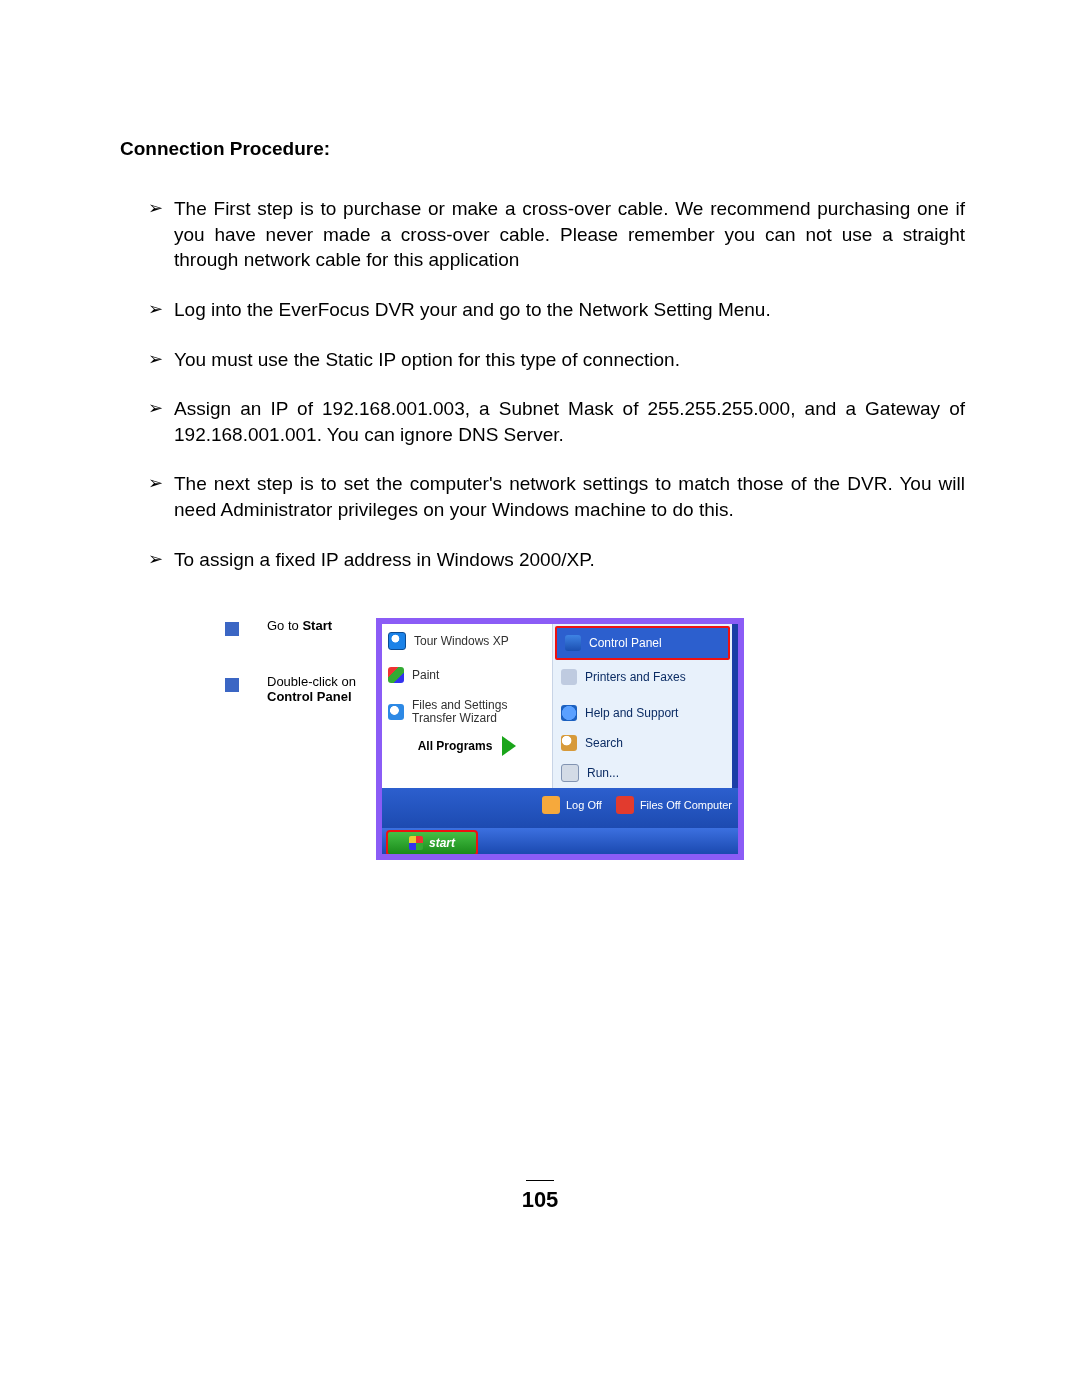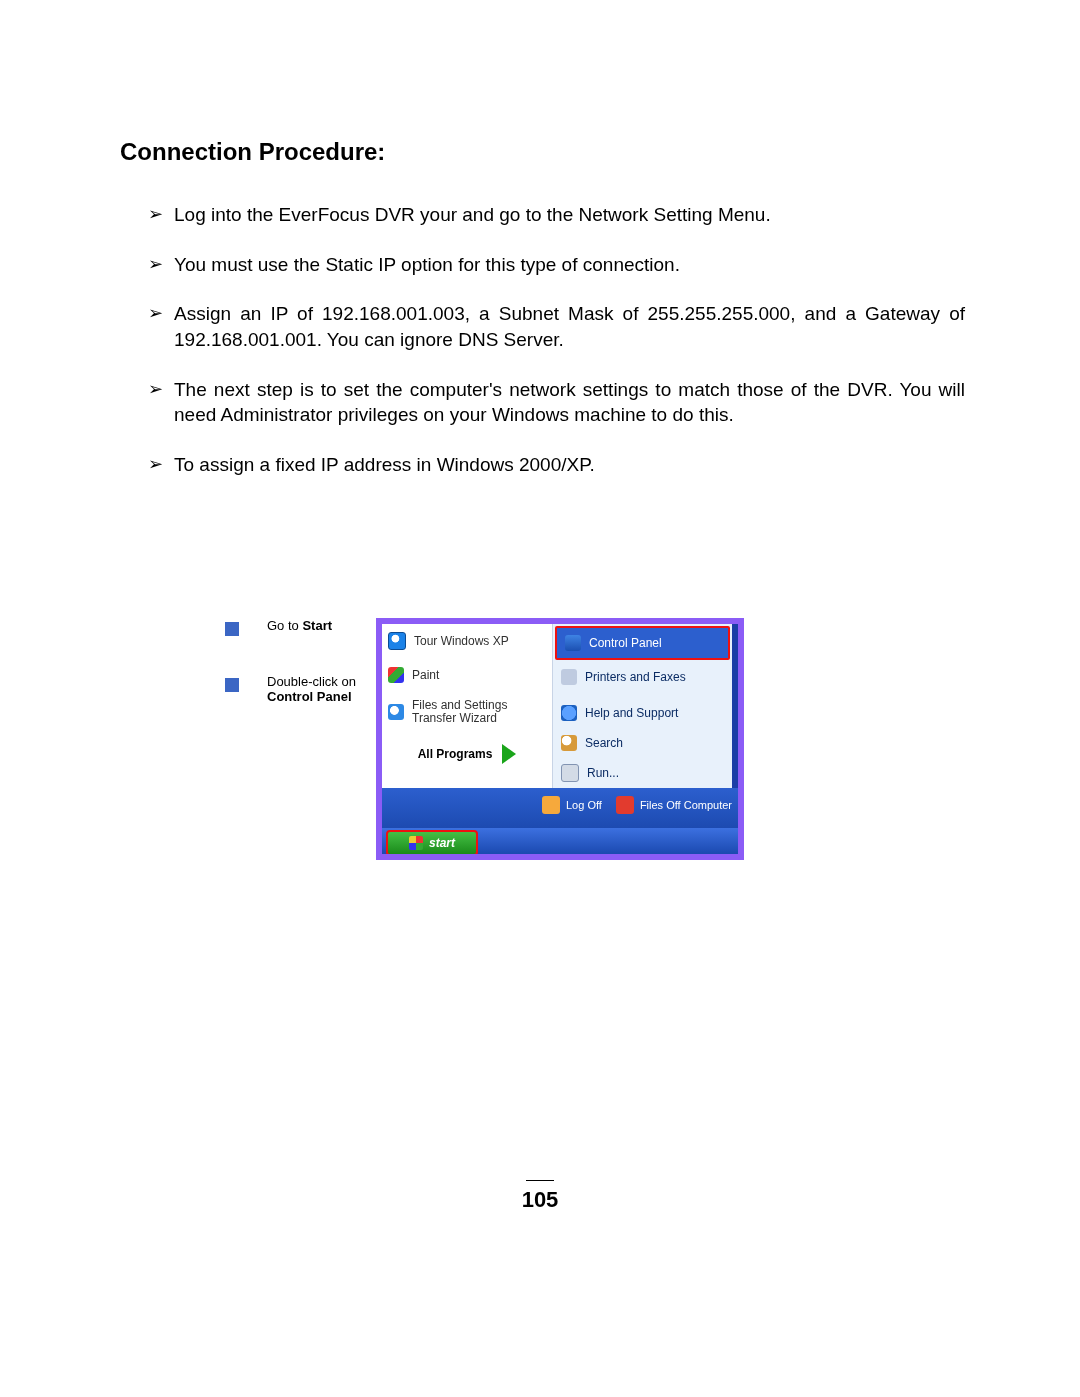--- a/index.html
+++ b/index.html
@@ -1,18 +1,18 @@
 <!DOCTYPE html>
 <html><head>
 <meta charset="utf-8">
 <style>
   html,body{margin:0;padding:0;background:#fff;font-family:Arial,Helvetica,sans-serif;color:#000}
   .page{width:1080px;height:1397px;position:relative;margin:0 auto;background:#fff}
   .content{position:absolute;left:120px;top:138px;width:845px}
-  .heading{font-size:24px;font-weight:bold;margin-bottom:36px}
+  .heading{font-size:19px;font-weight:bold;margin-bottom:36px}
   .bullets{padding-left:28px;margin:0}
   .bullets li{position:relative;font-size:19px;line-height:1.35;margin-bottom:24px;list-style:none;padding-left:26px}
   .bullets li::before{content:"➢";position:absolute;left:0;top:0;font-size:18px}
   .justify{text-align:justify}
   .instruct{position:absolute;left:225px;top:618px;width:510px}
   .instruct-row{display:flex;align-items:flex-start;margin-bottom:38px}
   .sq{width:14px;height:14px;background:#3b66c4;margin-top:4px;margin-right:28px;flex:0 0 auto}
   .ins-text{font-size:13px;color:#000000}
   .ins-strong{font-weight:bold}
 
@@ -20,21 +20,21 @@
   .shot{position:absolute;left:376px;top:618px;width:356px;height:230px;border:6px solid #8b5cf6;background:#d946ef;overflow:hidden}
   .shot-edge{position:absolute;right:0;top:0;width:6px;height:164px;background:#1b3ea6}
 
   .left-col{position:absolute;left:0;top:0;width:170px;height:164px;background:#fff}
   .li-row{display:flex;align-items:center;height:30px;padding:2px 6px;font-size:12px;color:#313131}
   .li-ic{width:16px;height:16px;margin-right:8px;border-radius:3px;flex:0 0 auto}
   .ic-tour{background:radial-gradient(circle at 40% 35%, #fff 0 25%, #1b82e8 30% 100%);border:1px solid #0a4b94}
   .ic-paint{background:linear-gradient(135deg,#e33 0 33%,#3a3 33% 66%,#33e 66% 100%)}
   .ic-files{background:radial-gradient(circle at 40% 40%,#fff 0 30%,#2d89e5 35% 100%)}
   .li-wrap{line-height:1.1}
-  .allprog{display:flex;align-items:center;justify-content:center;gap:10px;margin-top:12px}
+  .allprog{display:flex;align-items:center;justify-content:center;gap:10px;margin-top:4px}
   .allprog-label{font-size:12px;font-weight:bold}
   .tri{width:0;height:0;border-top:10px solid transparent;border-bottom:10px solid transparent;border-left:14px solid #1aa51a}
 
   .vline{position:absolute;left:170px;top:0;width:1px;height:164px;background:#c8d4e6}
 
   .right-col{position:absolute;left:171px;top:0;width:179px;height:164px;background:#e8f1fb}
   .rc-row{display:flex;align-items:center;height:26px;padding:2px 8px;font-size:12px;color:#0b2c64}
   .rc-row .li-ic{margin-right:8px}
   .ic-cp{background:linear-gradient(#3e83e4,#1b4fb1)}
   .ic-pf{background:#bfcbe0}
@@ -61,20 +61,21 @@
 </style>
 </head>
 <body>
 
 <div class="page">
 
   <div class="content">
     <div class="heading">Connection Procedure:</div>
 
     <ul class="bullets">
+      <li class="justify">The First step is to purchase or make a cross-over cable. We recommend purchasing one if you have never made a cross-over cable. Please remember you can not use a straight through network cable for this application</li>
       <li>Log into the EverFocus DVR your and go to the Network Setting Menu.</li>
       <li>You must use the Static IP option for this type of connection.</li>
       <li class="justify">Assign an IP of 192.168.001.003, a Subnet Mask of 255.255.255.000, and a Gateway of 192.168.001.001. You can ignore DNS Server.</li>
       <li class="justify">The next step is to set the computer's network settings to match those of the DVR. You will need Administrator privileges on your Windows machine to do this.</li>
       <li>To assign a fixed IP address in Windows 2000/XP.</li>
     </ul>
   </div>
 
   <div class="instruct">
     <div class="instruct-row">

